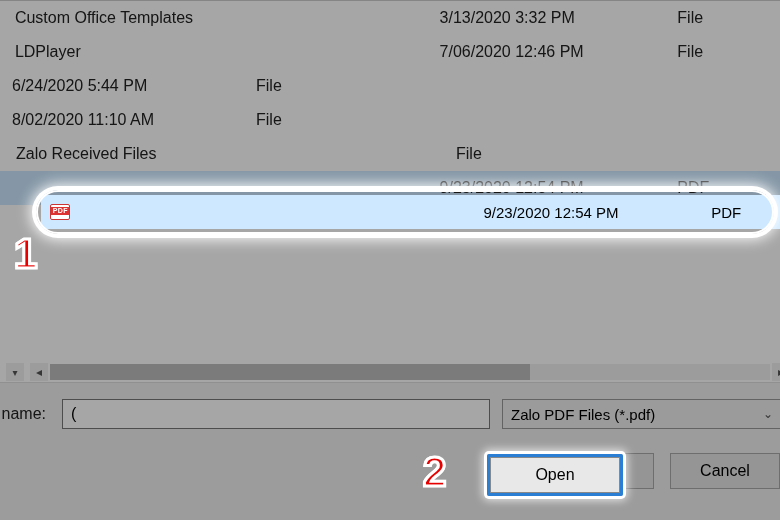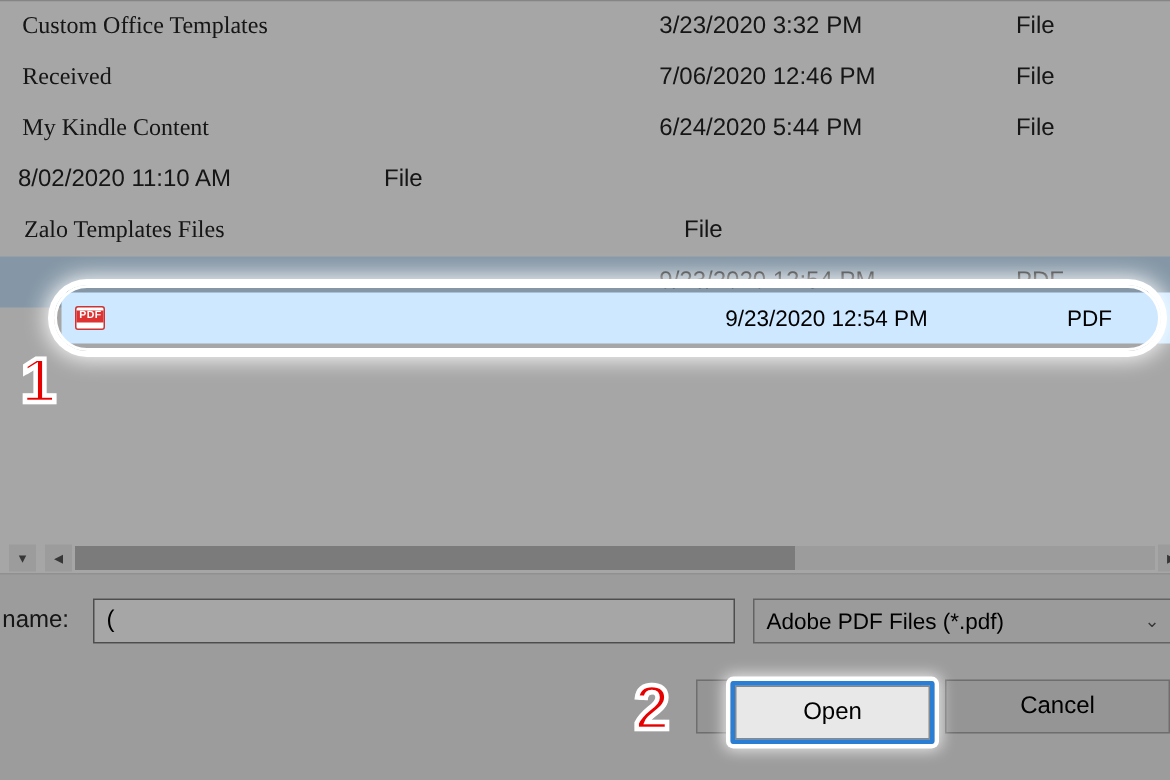--- a/index.html
+++ b/index.html
@@ -12,21 +12,21 @@
   .dialog {
     position: absolute; left: -30px; top: 0; width: 830px; height: 520px;
     background: #ffffff;
     border-top:1px solid #ccc;
   }
 
   .file-pane { position: relative; background: #fff; height: 380px; }
   .file-list { position: relative; }
   .row { display: flex; align-items: center; height: 34px; font-size: 16px; color: #222; }
   .row .icon-cell { width: 42px; display:flex; align-items:center; justify-content:center; }
-  .row .name-cell { width: 440px; padding-left: 4px; white-space: nowrap; overflow:hidden; text-overflow:ellipsis;font-family:Liberation Serif, serif;}
+  .row .name-cell { width: 440px; padding-left: 4px; white-space: nowrap; overflow:hidden; text-overflow:ellipsis;}
   .row .date-cell { width: 240px; white-space:nowrap;}
   .row .type-cell { width: 130px; white-space:nowrap; padding-left:4px; }
 
   .row.selected { background: #cde8ff; }
 
   
   .highlight-capsule {
     position: absolute; left: 36px; top: 190px; width: 738px; height: 44px;
     border-radius: 22px; background: transparent; z-index: 60;
     box-shadow: 0 0 0 4px #ffffff, 0 0 14px 6px rgba(255,255,255,0.9);
@@ -44,21 +44,21 @@
   .vscroll-arrow { position:absolute; left: 36px; bottom:0; width:18px; height:18px; display:flex;align-items:center;justify-content:center;background:#f0f0f0;color:#555;font-size:10px;}
 
   .bottom-panel { position:absolute; left:0; right:0; bottom:0; height:138px; background:#f0f0f0; border-top:1px solid #ddd; }
   .filename-row { display:flex; align-items:center; padding: 16px 12px 0 0; gap:12px; }
   .filename-label { width: 80px; text-align:right; font-size:16px; color:#222; padding-right:4px;}
   .filename-input { flex:1; height:30px; border:1px solid #777; background:#fff; padding:0 8px; font-size:16px; font-family:inherit;}
   .filetype-combo { width:280px; height:30px; border:1px solid #999; background:#eee; display:flex; align-items:center; padding:0 8px; font-size:15px; justify-content:space-between; margin-right:6px;}
   .filetype-combo .chev { font-size:12px; color:#555;}
 
   .button-row { display:flex; justify-content:flex-end; gap:16px; padding: 24px 20px 0 0; }
-  .btn { width:150px; height:36px; display:flex; align-items:center; justify-content:center; font-size:16px; background:#e5e5e5; border:1px solid #aaa; font-family:inherit;}
+  .btn { width:110px; height:36px; display:flex; align-items:center; justify-content:center; font-size:16px; background:#e5e5e5; border:1px solid #aaa; font-family:inherit;}
 
   
   .open-highlight { position:absolute; z-index:60; pointer-events:none; border:3px solid #2a7fd4; border-radius:2px;
     left: 487px; top: 454px; width: 136px; height: 42px; box-shadow: 0 0 0 3px #fff, 0 0 10px 4px rgba(255,255,255,0.8);
   }
 
   
   .anno { position:absolute; z-index:70; font-family: Arial Black, Arial, sans-serif; font-weight:900; font-size:42px; color:#e60000;
     -webkit-text-stroke: 3px #fff; text-stroke:3px #fff; pointer-events:none; text-shadow: 0 0 2px #fff, 1px 1px 0 #fff, -1px -1px 0 #fff;}
   .anno1 { left: 14px; top: 230px; }
@@ -76,43 +76,42 @@
 </head>
 <body>
 
 <div class="dialog">
 
   <div class="file-pane">
     <div class="file-list">
       <div class="row">
         <div class="icon-cell"></div>
         <div class="name-cell">Custom Office Templates</div>
-        <div class="date-cell">3/23/2020 3:32 PM</div>
+        <div class="date-cell">3/13/2020 3:32 PM</div>
         <div class="type-cell">File</div>
       </div>
       <div class="row">
         <div class="icon-cell"></div>
-        <div class="name-cell">Received</div>
+        <div class="name-cell">LDPlayer</div>
         <div class="date-cell">7/06/2020 12:46 PM</div>
         <div class="type-cell">File</div>
       </div>
       <div class="row">
         <div class="icon-cell"></div>
-        <div class="name-cell">My Kindle Content</div>
         <div class="date-cell">6/24/2020 5:44 PM</div>
         <div class="type-cell">File</div>
       </div>
       <div class="row">
         <div class="icon-cell"></div>
         <div class="date-cell">8/02/2020 11:10 AM</div>
         <div class="type-cell">File</div>
       </div>
       <div class="row">
         <div class="icon-cell"></div>
-        <div class="name-cell">Zalo Templates Files</div>
+        <div class="name-cell">Zalo Received Files</div>
         <div class="type-cell">File</div>
       </div>
       <div class="row selected">
         <div class="icon-cell">
             <div class="pdf-icon"></div>
           </div>
         <div class="name-cell"></div>
         <div class="date-cell">9/23/2020 12:54 PM</div>
         <div class="type-cell">PDF</div>
       </div>
@@ -126,21 +125,21 @@
         </div>
       <div class="arrow">▸</div>
     </div>
   </div>
 
   <div class="bottom-panel">
     <div class="filename-row">
       <div class="filename-label">name:</div>
       <input class="filename-input" value="(" style="">
       <div class="filetype-combo">
-        <span>Adobe PDF Files (*.pdf)</span>
+        <span>Zalo PDF Files (*.pdf)</span>
         <span class="chev">⌄</span>
       </div>
     </div>
     <div class="button-row">
       <button class="btn">Open</button>
       <button class="btn">Cancel</button>
     </div>
   </div>
 
 </div>

